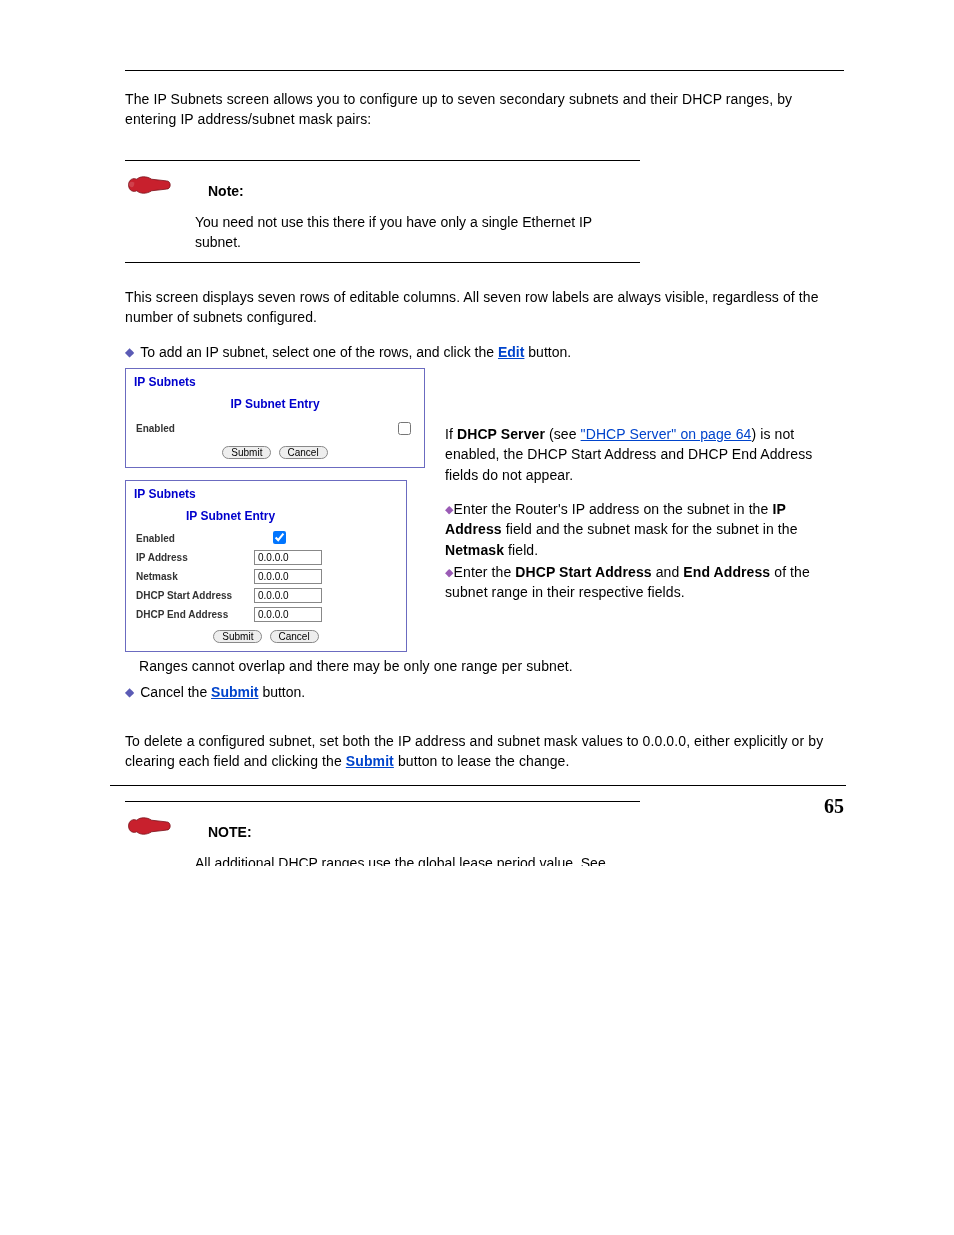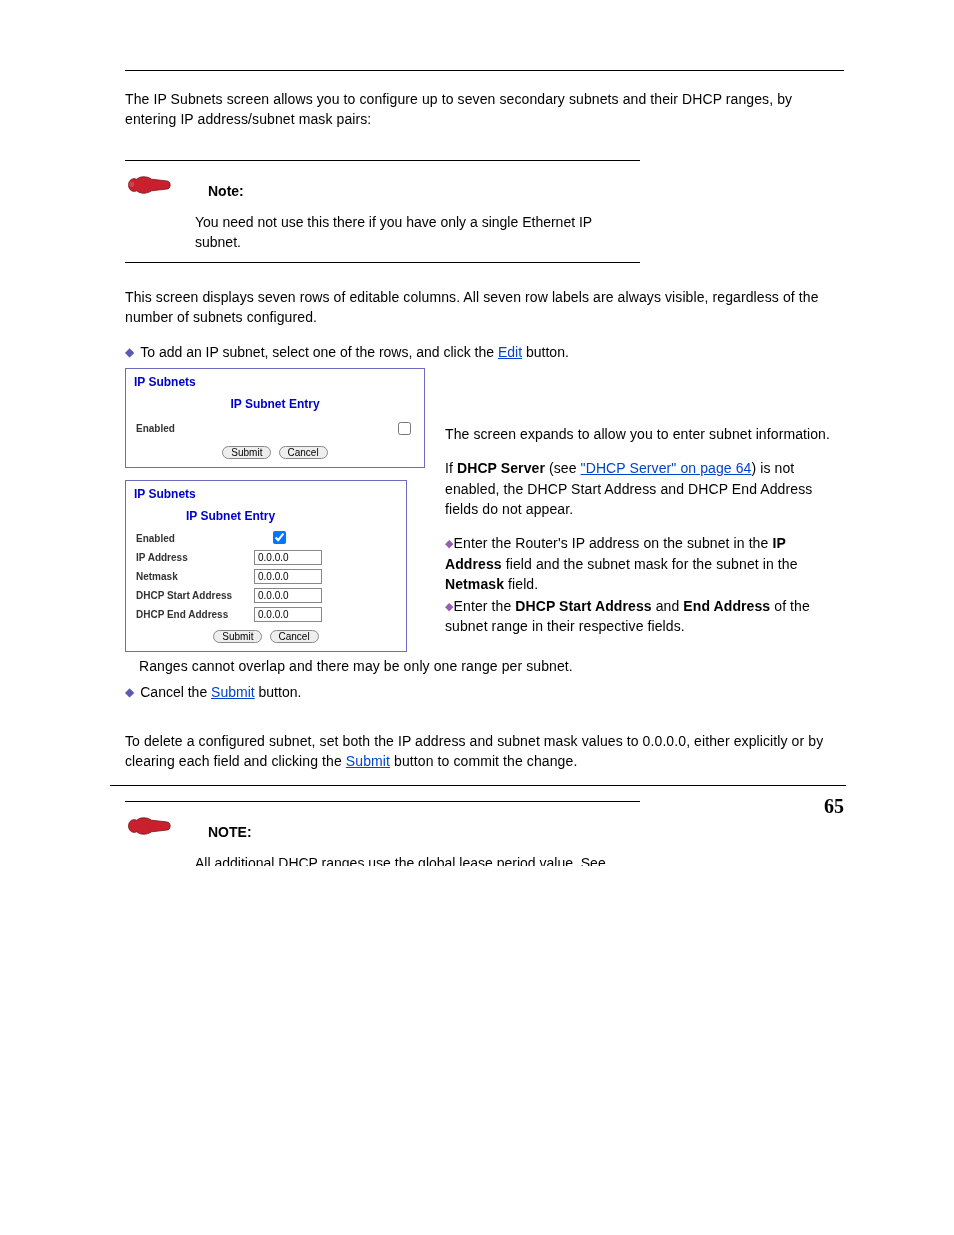--- a/index.html
+++ b/index.html
@@ -62,21 +62,21 @@
     line-height: 1.45;
   }
   .diamond {
     color: #5b5bb5;
     font-size: 12px;
     padding-top: 2px;
   }
   .link {
     color: #0044cc;
     text-decoration: underline;
-    font-weight: normal;
+    font-weight: bold;
   }
   .bold { font-weight: bold; }
 
   
   .two-col {
     display: flex;
     gap: 20px;
     margin-bottom: 0px;
   }
   .col-left {
@@ -247,21 +247,20 @@
           <button>Submit</button>
           <button>Cancel</button>
         </div>
       </div>
     </div>
 
     <div class="col-right">
 
       <div style="height:56px"></div>
 
-      <p class="para">The screen expands to allow you to enter subnet information.</p>
       <p class="para">
         <span>If </span><span class="bold">DHCP Server</span><span> (see </span><a class="link" style="font-weight:normal">"DHCP Server" on page 64</a><span>) is not enabled, the DHCP Start Address and DHCP End Address fields do not appear.</span>
       </p>
       <p class="para" style="margin-bottom:2px">
         <span class="inline-diamond">◆</span><span>Enter the Router's IP address on the subnet in the </span><span class="bold">IP Address</span><span> field and the subnet mask for the subnet in the </span><span class="bold">Netmask</span><span> field.</span>
       </p>
       <p class="para">
         <span class="inline-diamond">◆</span><span>Enter the </span><span class="bold">DHCP Start Address</span><span> and </span><span class="bold">End Address</span><span> of the subnet range in their respective fields.</span>
       </p>
     </div>
@@ -272,21 +271,21 @@
   <div class="bullet-row">
     <span class="diamond">◆</span>
     <span>
       <span>Cancel the </span><a class="link">Submit</a><span> button.</span>
     </span>
   </div>
 
   <div class="spacer-block"></div>
 
   <p class="para">
-    <span>To delete a configured subnet, set both the IP address and subnet mask values to 0.0.0.0, either explicitly or by clearing each field and clicking the </span><a class="link">Submit</a><span> button to commit the change.</span>
+    <span>To delete a configured subnet, set both the IP address and subnet mask values to 0.0.0.0, either explicitly or by clearing each field and clicking the </span><a class="link">Submit</a><span> button to lease the change.</span>
   </p>
 
   <div class="note-box">
     <div class="note-row">
       <div class="hand-icon">
         <svg viewBox="0 0 60 34" width="50" height="28">
           <path d="M4 17 C4 10 10 8 14 10 C18 6 26 6 32 10 L50 12 C56 12 56 22 50 22 L32 24 C26 28 18 28 14 24 C10 26 4 24 4 17 Z" fill="#c8202d" stroke="#7a0f18" stroke-width="1"></path>
         </svg>
       </div>
       <div class="note-label">NOTE:</div>

